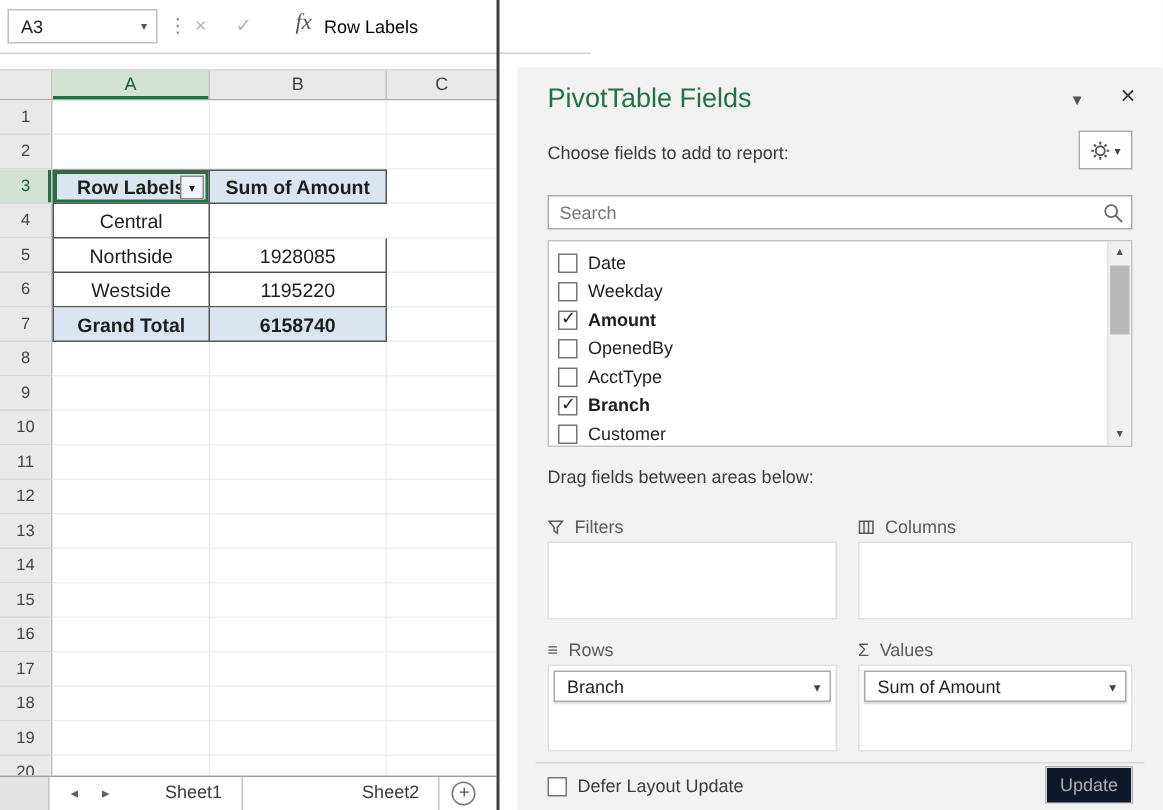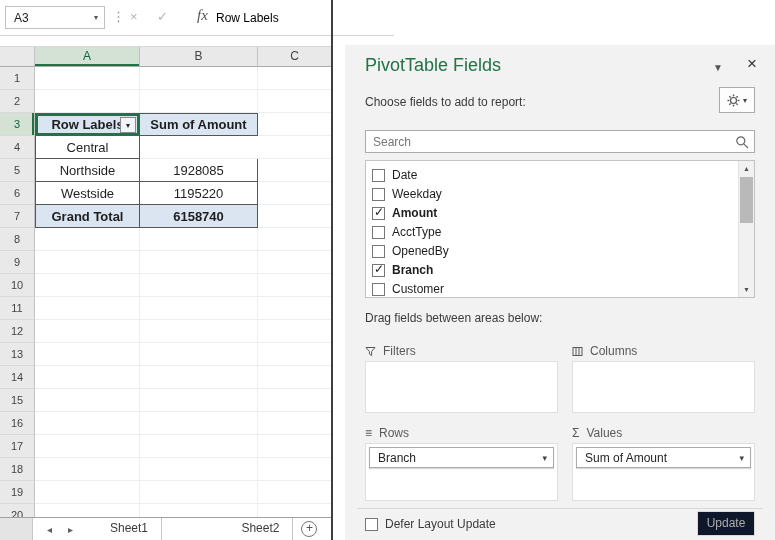--- a/index.html
+++ b/index.html
@@ -325,25 +325,25 @@
         <span class="fname">Weekday</span>
       </div>
       <div class="fitem checked">
         <span class="fcheck">
             <span class="mk">✓</span>
           </span>
         <span class="fname">Amount</span>
       </div>
       <div class="fitem">
         <span class="fcheck"></span>
-        <span class="fname">AcctType</span>
+        <span class="fname">OpenedBy</span>
       </div>
       <div class="fitem">
         <span class="fcheck"></span>
-        <span class="fname">OpenedBy</span>
+        <span class="fname">AcctType</span>
       </div>
       <div class="fitem checked">
         <span class="fcheck">
             <span class="mk">✓</span>
           </span>
         <span class="fname">Branch</span>
       </div>
       <div class="fitem">
         <span class="fcheck"></span>
         <span class="fname">Customer</span>

